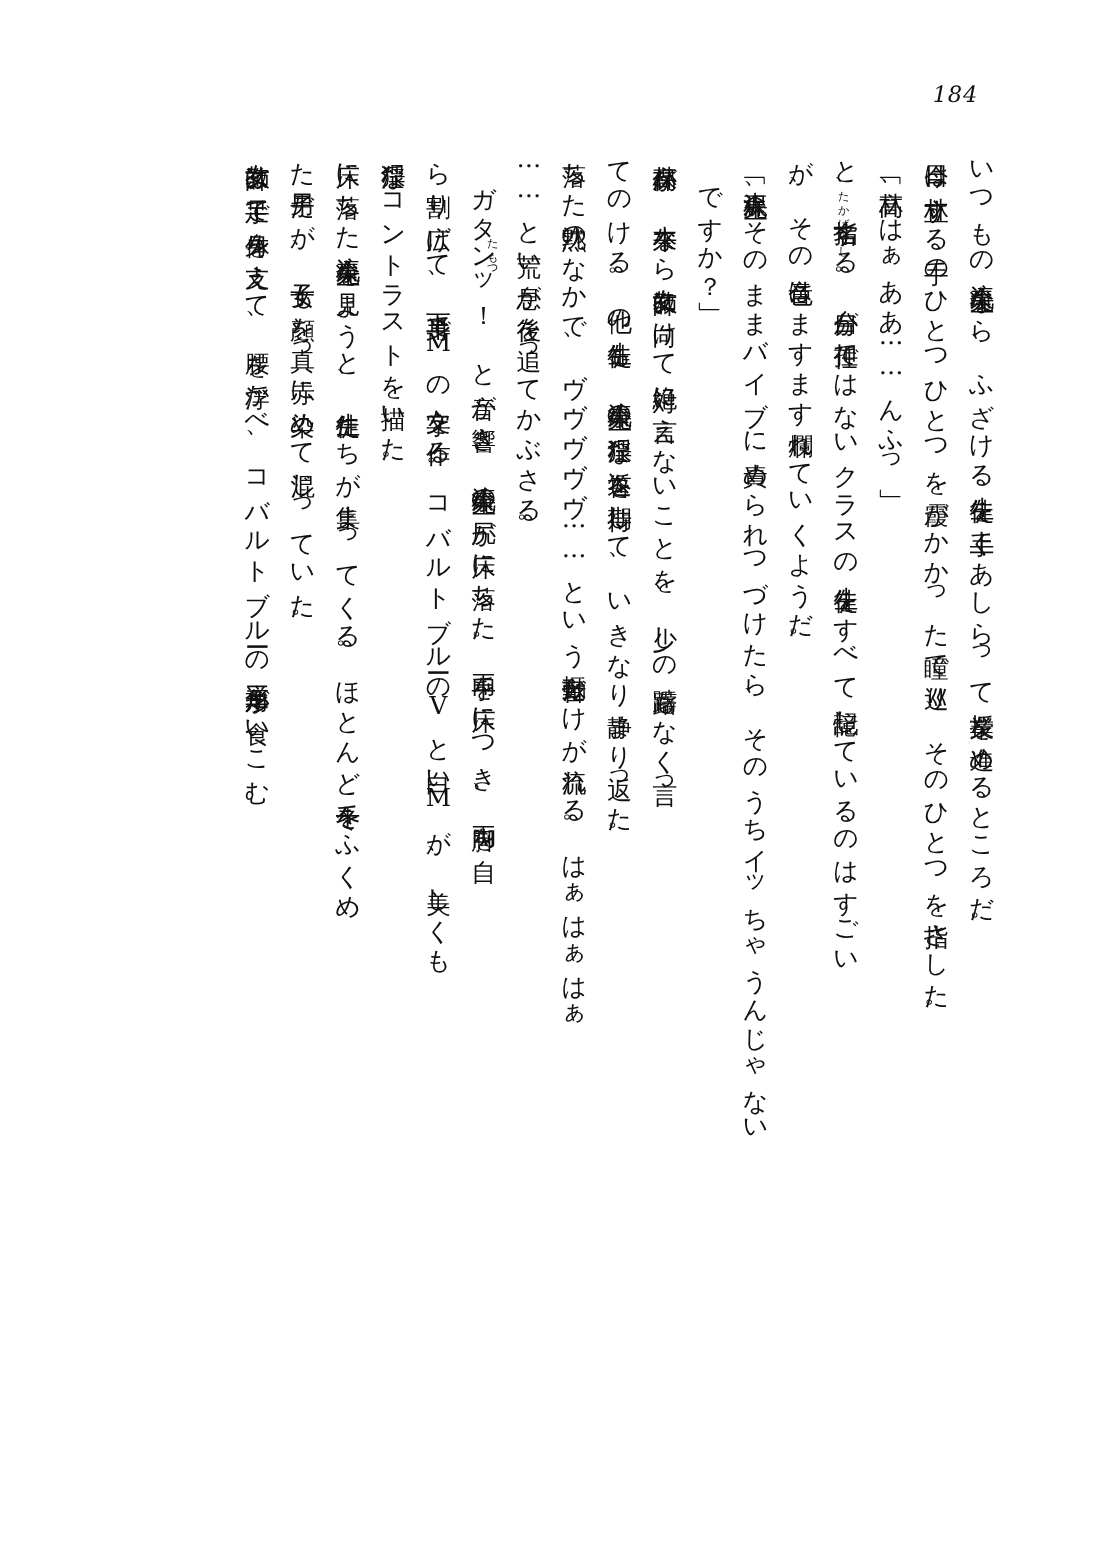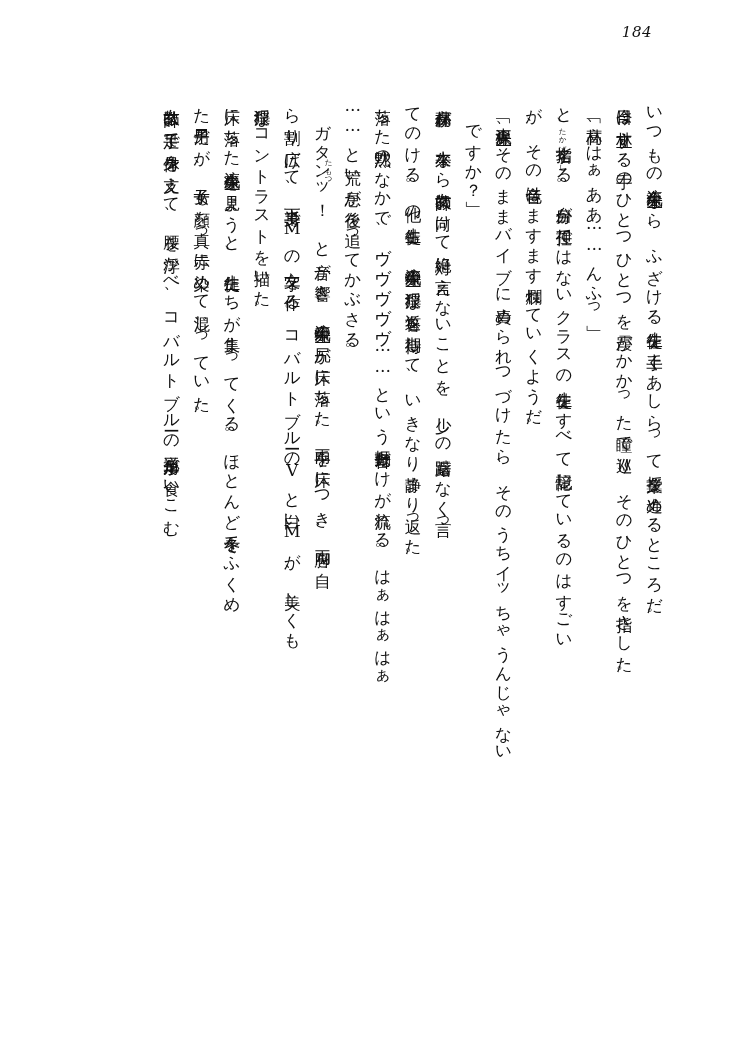--- a/index.html
+++ b/index.html
@@ -11,21 +11,21 @@
     position: relative;
     width: 736px;
     height: 1037px;
     background: #ffffff;
     overflow: hidden;
     font-family: "DejaVu Serif", "Liberation Serif", serif;
     color: #0f0f0f;
   }
   .page-number {
     position: absolute;
-    top: 23px;
+    top: 54px;
     right: 84px;
     font-family: "DejaVu Serif", "Liberation Serif", serif;
     font-style: italic;
     font-size: 15px;
     letter-spacing: 0.5px;
     color: #111111;
   }
   .text-body {
     position: absolute;
     top: 96px;

